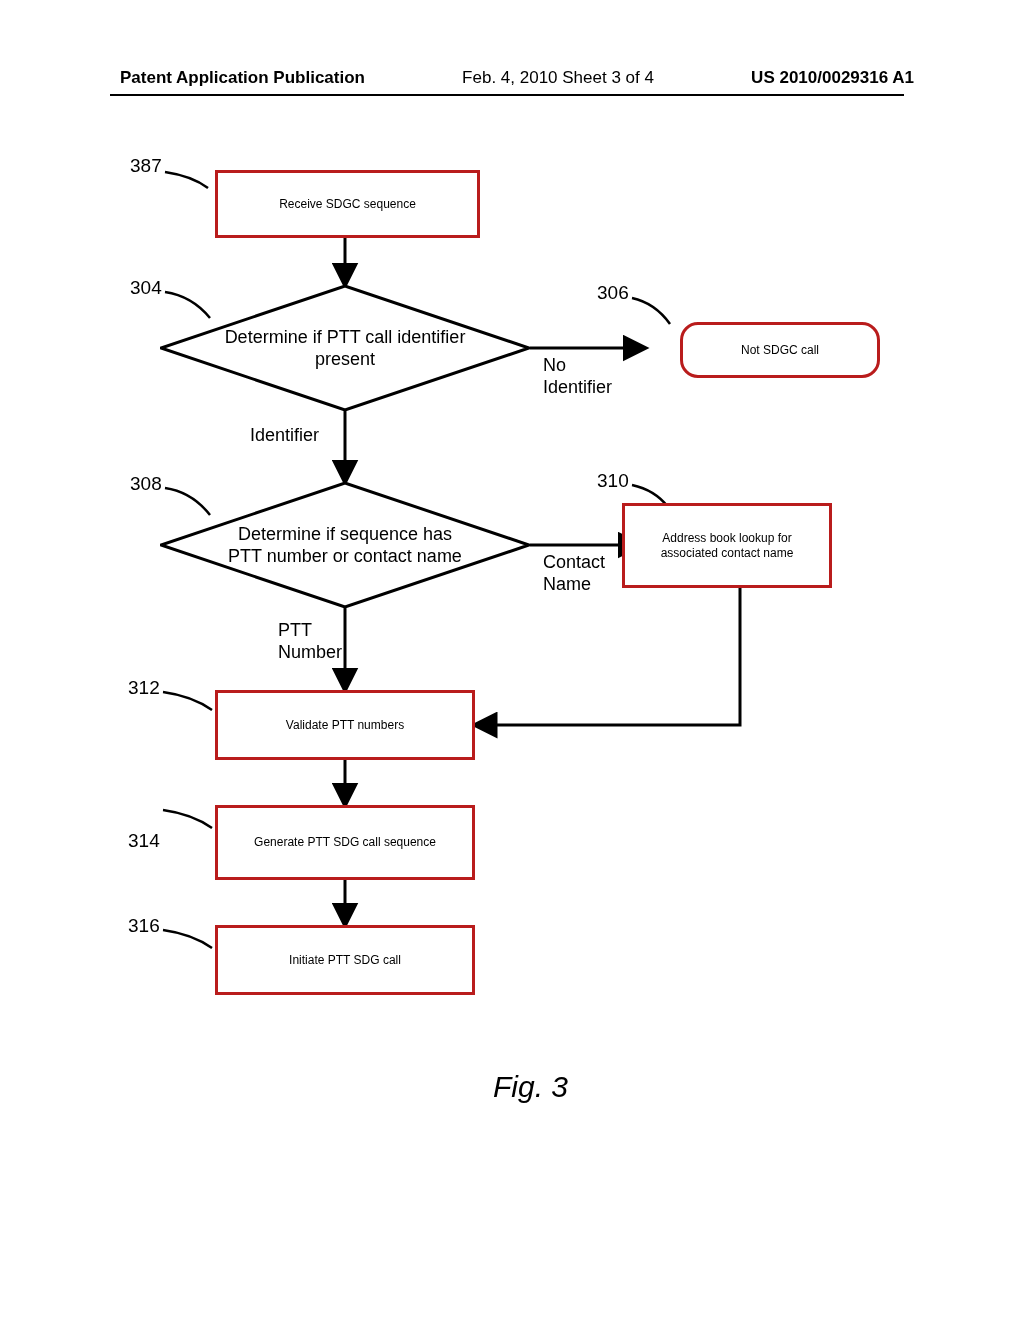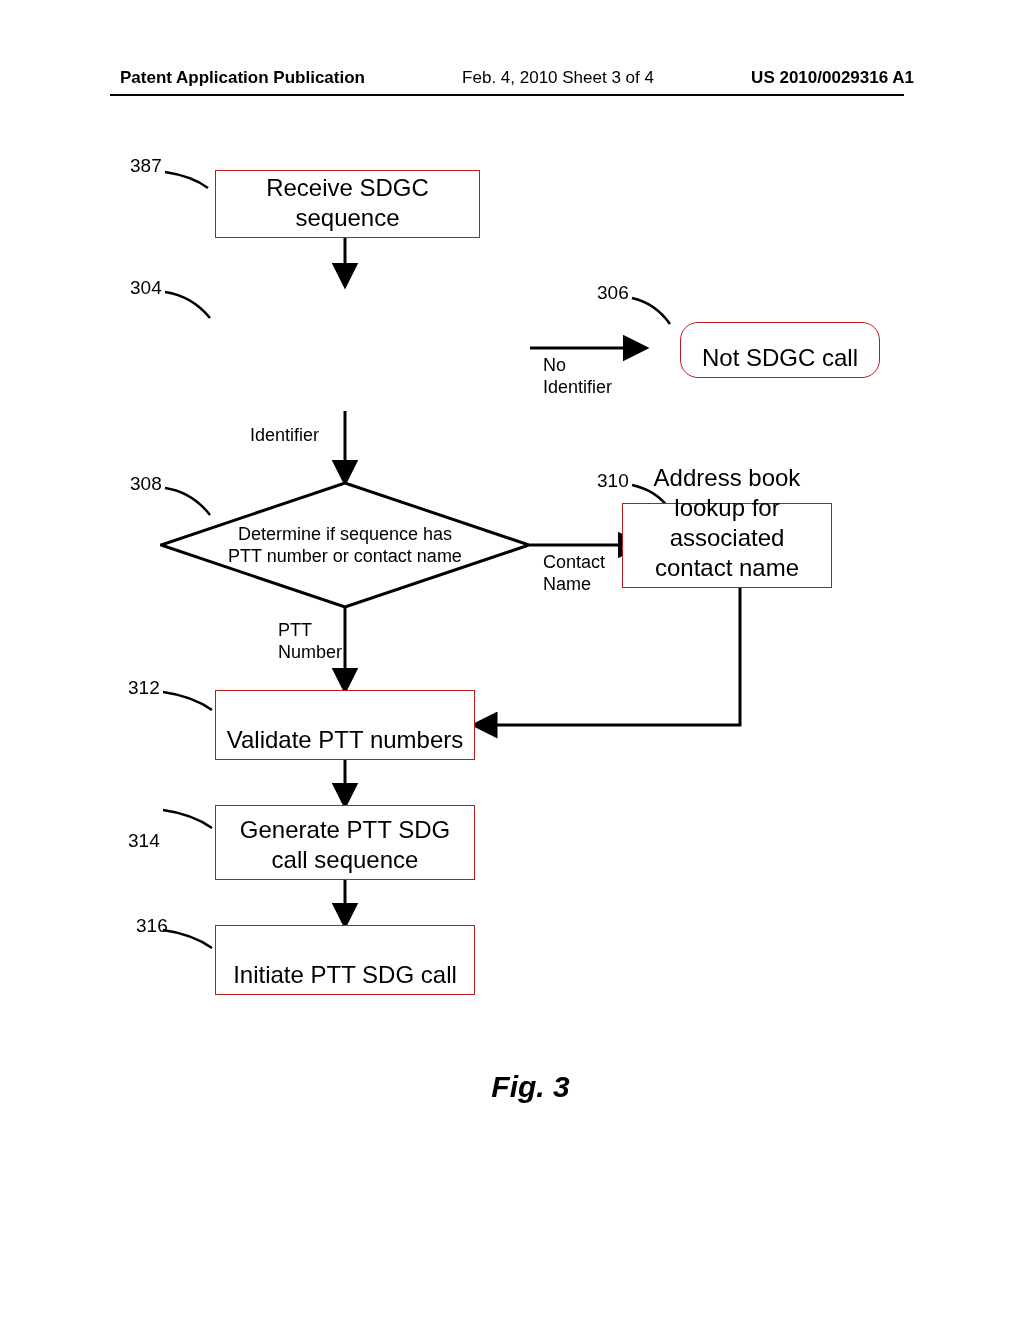--- a/index.html
+++ b/index.html
@@ -34,27 +34,27 @@
   }
   .canvas {
     position: absolute;
     top: 170px;
     left: 100px;
     width: 820px;
     height: 950px;
   }
   .box {
     position: absolute;
-    border: 1px solid #b91c1c;
+    border: 3px solid #b91c1c;
     background: #fff;
     display: flex;
-    align-items: flex-end;
+    align-items: center;
     justify-content: center;
     text-align: center;
-    font-size: 24px;
+    font-size: 12px;
     line-height: 1.25;
     padding: 4px 8px;
   }
   .rounded {
     border-radius: 18px;
   }
   .diamond-wrap {
     position: absolute;
   }
   .diamond-svg {
@@ -85,21 +85,21 @@
     position: absolute;
     font-size: 18px;
     line-height: 1.2;
   }
   .figcap {
     position: absolute;
     left: 0;
     width: 100%;
     text-align: center;
     font-style: italic;
-    font-weight: bold;
+    font-weight: normal;
     font-size: 30px;
     padding-left: 37px;
   }
 </style>
 </head>
 <body>
 
 <div class="header">
   <span class="left">Patent Application Publication</span>
   <span class="mid">Feb. 4, 2010  Sheet 3 of 4</span>
@@ -149,20 +149,28 @@
 
     <path d="M63,640 Q92,644 112,658" fill="none" stroke="#000" stroke-width="2.5"></path>
 
     <path d="M63,760 Q92,764 112,778" fill="none" stroke="#000" stroke-width="2.5"></path>
   </svg>
 
   <div class="box" style="left:115px; top:0; width:265px; height:68px;">
     <span>Receive SDGC sequence</span>
   </div>
 
+  <div class="diamond-wrap" style="left:60px; top:115px; width:370px; height:126px;">
+    <svg class="diamond-svg" width="370" height="126">
+      <polygon points="185,1 369,63 185,125 1,63" fill="#fff" stroke="#000" stroke-width="3"></polygon>
+    </svg>
+    <div class="diamond-label">
+        <span>Determine if PTT call identifier present</span>
+      </div>
+  </div>
 
   <div class="box rounded" style="left:548px; top:152px; width:200px; height:56px;margin-left:32px;">
     <span>Not SDGC call</span>
   </div>
 
   <div class="diamond-wrap" style="left:60px; top:312px; width:370px; height:126px;">
     <svg class="diamond-svg" width="370" height="126">
       <polygon points="185,1 369,63 185,125 1,63" fill="#fff" stroke="#000" stroke-width="3"></polygon>
     </svg>
     <div class="diamond-label">
@@ -186,21 +194,21 @@
     <span>Initiate PTT SDG call</span>
   </div>
 
   <div class="ref" style="left:30px; top:-15px;">387</div>
   <div class="ref" style="left:30px; top:107px;">304</div>
   <div class="ref" style="left:497px; top:112px;">306</div>
   <div class="ref" style="left:30px; top:303px;">308</div>
   <div class="ref" style="left:497px; top:300px;">310</div>
   <div class="ref" style="left:28px; top:507px;">312</div>
   <div class="ref" style="left:28px; top:625px;margin-top:35px;">314</div>
-  <div class="ref" style="left:28px; top:745px;margin-left:8px;">316</div>
+  <div class="ref" style="left:28px; top:745px;">316</div>
 
   <div class="edge-label" style="left:443px; top:185px; width:95px;">No<br>Identifier</div>
   <div class="edge-label" style="left:150px; top:255px; width:90px; text-align:left;">Identifier</div>
   <div class="edge-label" style="left:443px; top:382px; width:95px;">Contact<br>Name</div>
   <div class="edge-label" style="left:178px; top:450px; width:90px;">PTT<br>Number</div>
 
 </div>
 
 <div class="figcap" style="top:1070px;">Fig. 3</div>
 

